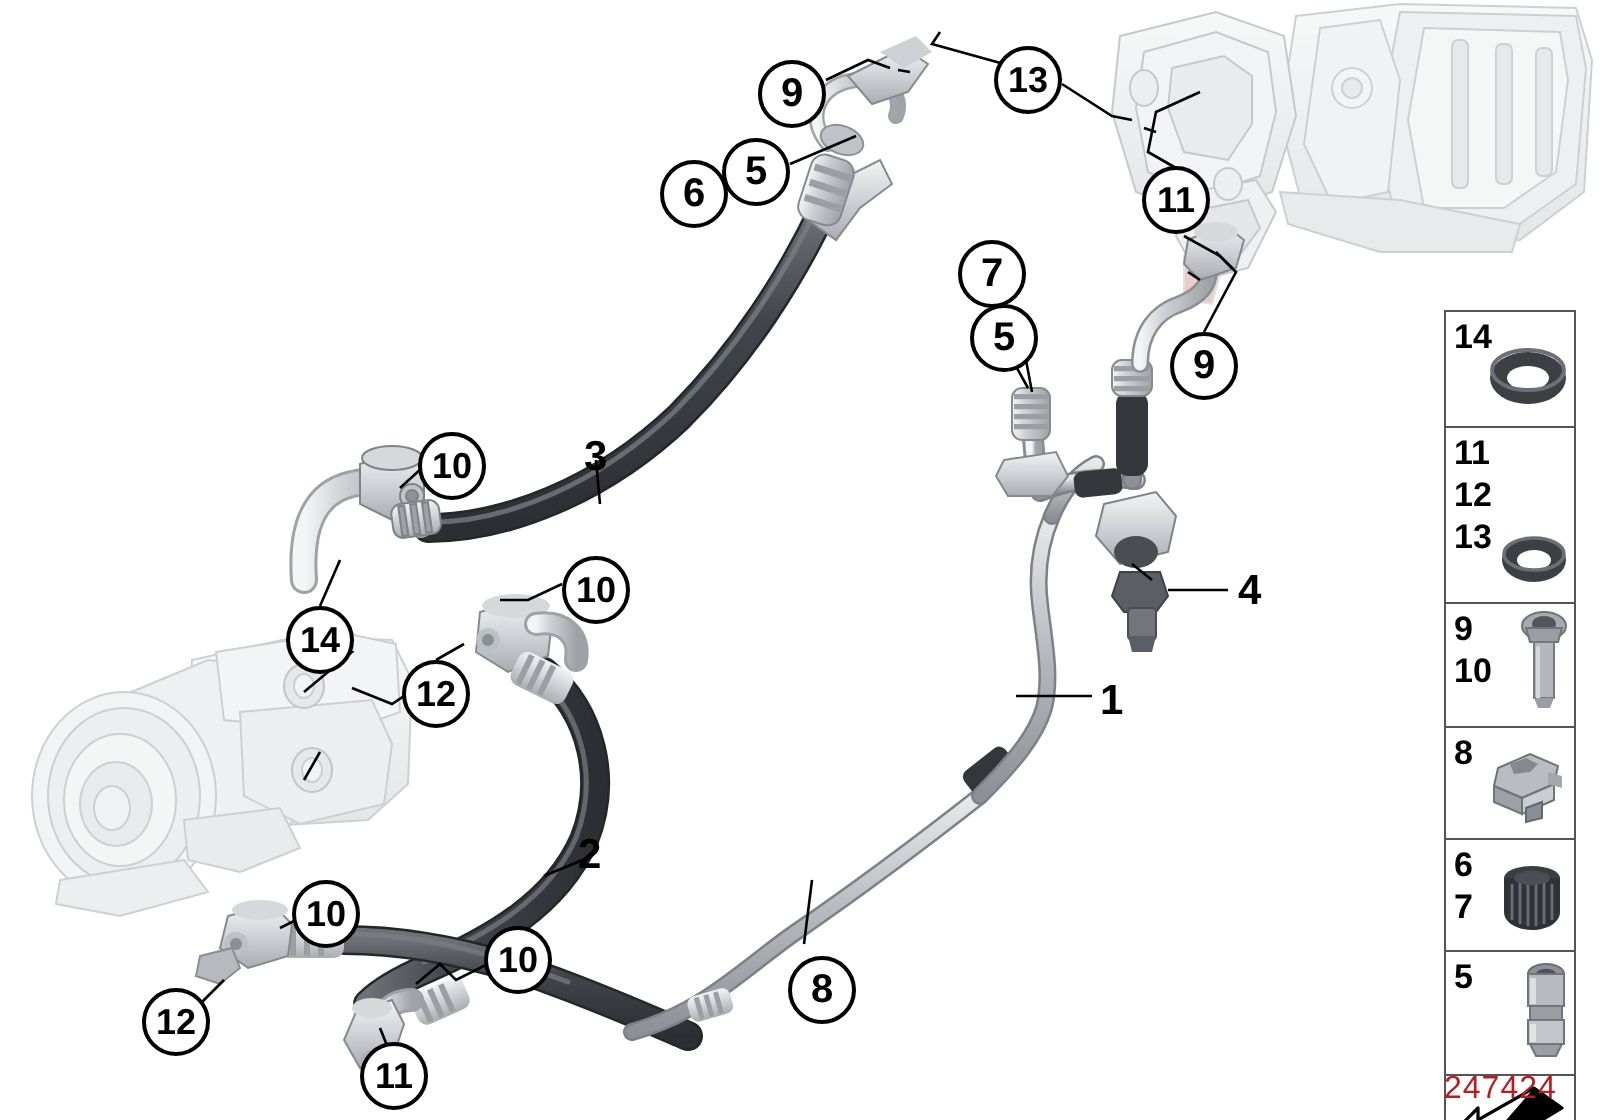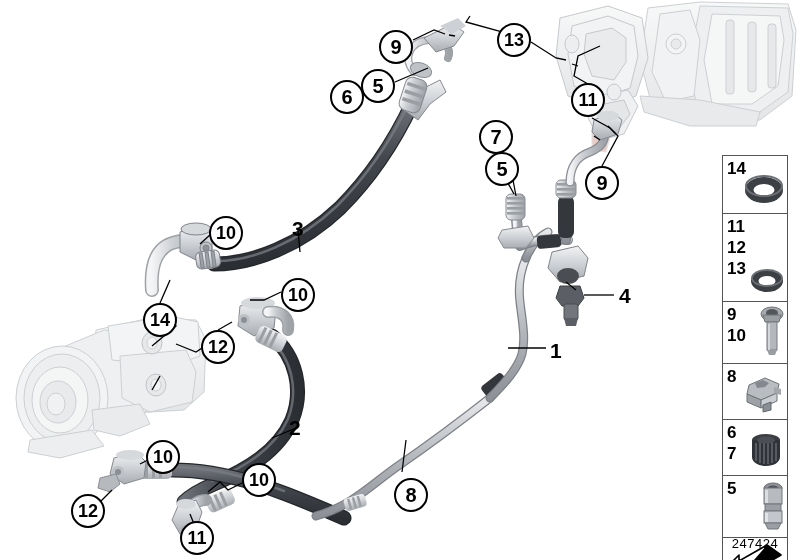--- a/index.html
+++ b/index.html
@@ -21,22 +21,22 @@
     font-family:"Liberation Sans",sans-serif;line-height:1;
   }
 
   
   #legend{position:absolute;left:722px;top:155px;width:66px;border:1.5px solid #555;box-sizing:border-box;background:#fff;}
   .lrow{position:relative;border-bottom:1.5px solid #555;box-sizing:border-box;overflow:hidden;}
   .lrow:last-child{border-bottom:none;}
   .lnums{position:absolute;left:4px;top:3px;font-weight:bold;font-size:17px;color:#000;line-height:1.18;}
   .lnums div{margin-bottom:1px;}
   .licon{position:absolute;right:2px;bottom:2px;}
-  #diagid{position:absolute;left:722px;top:536px;width:66px;text-align:center;
-    font-size:13px;color:#000000;letter-spacing:0.5px;font-family:"Liberation Sans",sans-serif;}
+  #diagid{position:absolute;left:722px;top:536px;width:54px;text-align:center;
+    font-size:16px;color:#b91c1c;letter-spacing:0.5px;font-family:"Liberation Sans",sans-serif;}
 </style>
 </head>
 <body>
 
 <div id="stage">
 
   <svg class="layer" viewBox="0 0 800 560">
     <defs>
       <linearGradient id="gMetal" x1="0" y1="0" x2="0" y2="1">
         <stop offset="0%" stop-color="#f2f3f4"></stop>

